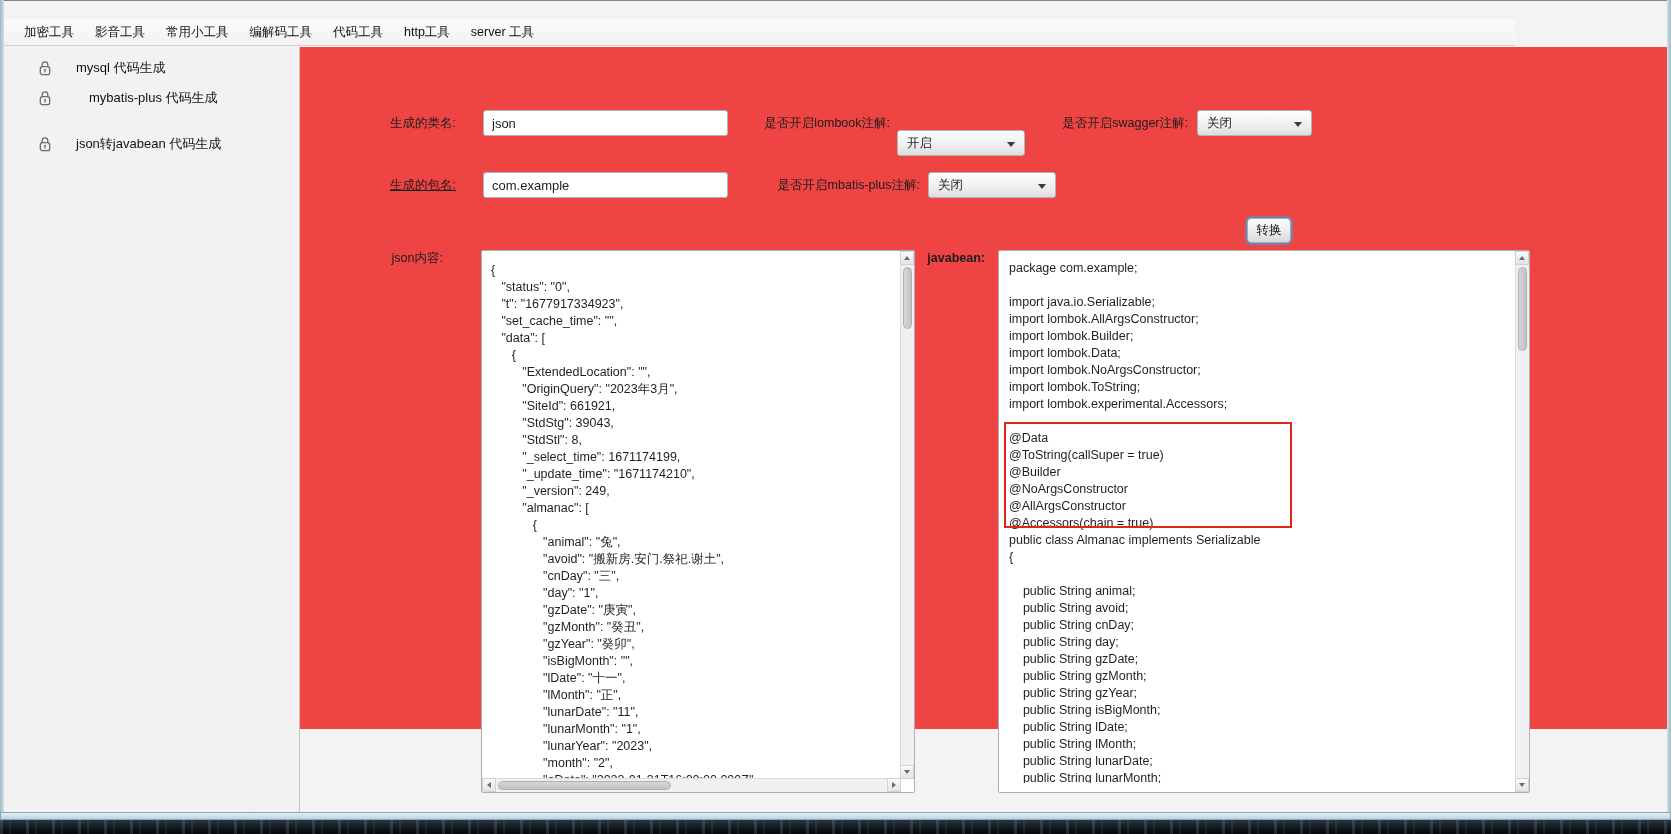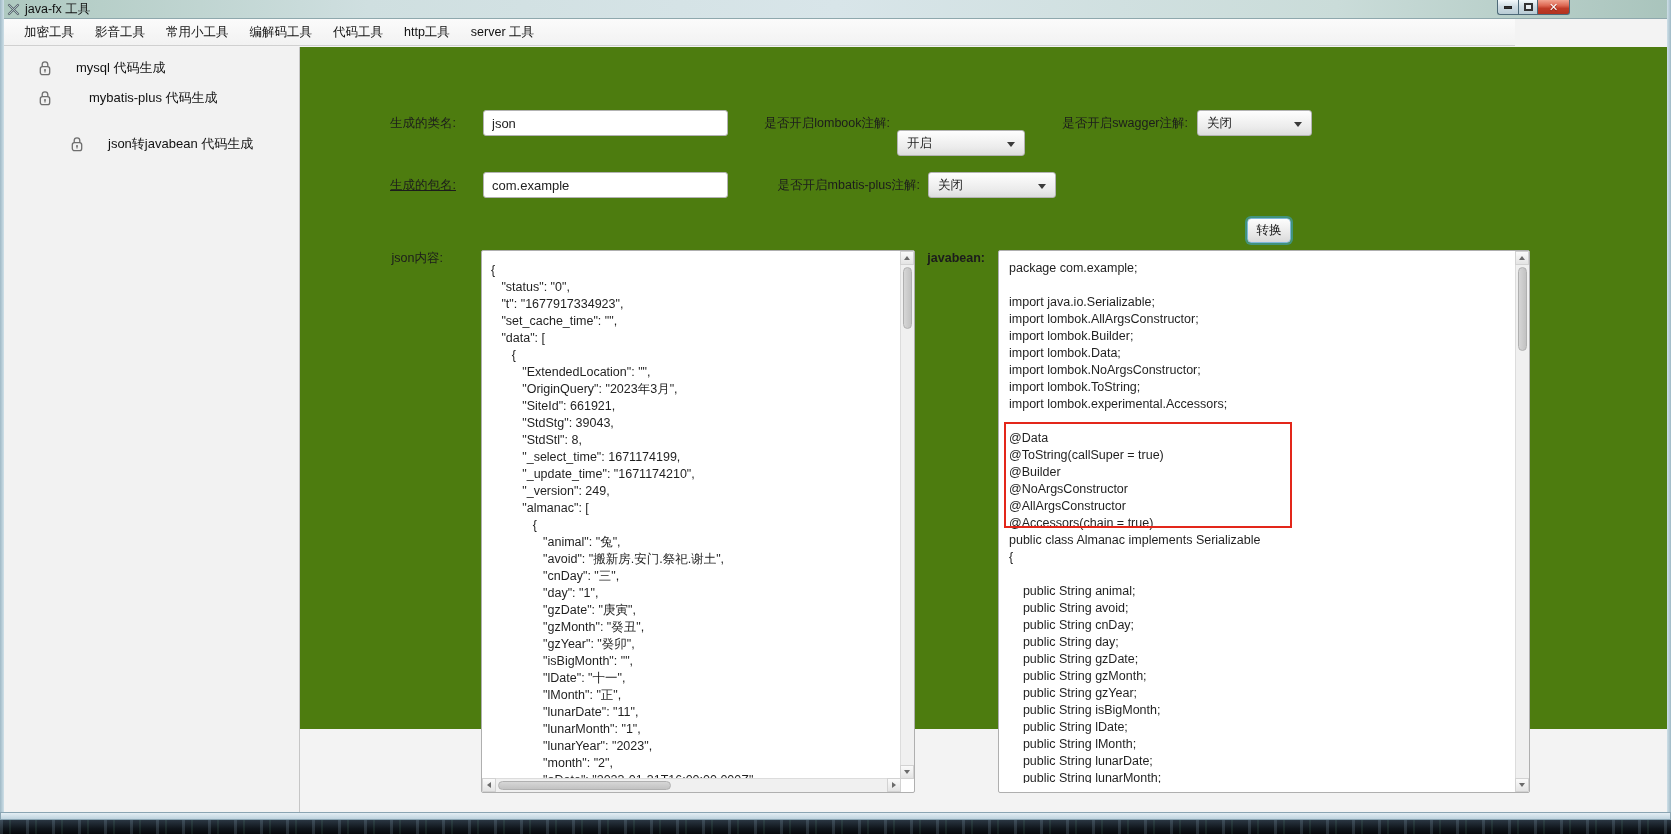--- a/index.html
+++ b/index.html
@@ -28,21 +28,21 @@
   .glyph-max { width:9px; height:8px; border:2px solid #333; background:#e8eef2; }
   .glyph-close { color:#fff; font-size:11px; font-weight:bold; text-shadow:0 1px 1px #7a1d10; }
 
   
   .menubar { position:absolute; left:4px; top:19px; width:1511px; height:27px;
     background:linear-gradient(#fbfbfb,#f2f2f2); border-bottom:1px solid #d0d0d0;
     display:flex; align-items:center; gap:17px; padding-left:18px; }
   .menu-item { font-size:12.5px; color:#111; padding:3px 2px; cursor:default; }
 
   
-  .content { position:absolute; left:4px; top:47px; width:1663px; height:682px; background:#4d7c0f; }
+  .content { position:absolute; left:4px; top:47px; width:1663px; height:682px; background:#ef4444; }
   .sidebar { position:absolute; left:0; top:0; width:296px; height:765px;
              background:#f2f2f2; border-right:1px solid #c6c6c6; }
   .side-item { position:absolute; left:0; width:100%; height:26px; display:flex; align-items:center; }
   .side-item .txt { font-size:13px; color:#111; margin-left:24px; }
   .lock { margin-left:34px; display:inline-flex; }
 
   .mainpanel { position:absolute; left:297px; top:0; width:1366px; height:765px; }
 
   .lbl { position:absolute; font-size:12.5px; color:#1c1c1c; text-align:right; }
   .row-lbl { line-height:26px; height:26px; }
@@ -95,40 +95,20 @@
   .frame-side { position:absolute; top:0; width:4px; height:812px;
     background:linear-gradient(90deg,#9fb9c6,#cfe0e8); }
   .frame-side.right { background:linear-gradient(90deg,#cfe0e8,#9fb9c6); }
 </style>
 </head>
 <body>
 
 <div id="app">
   <div class="window">
 
-    <div class="titlebar">
-      <span class="app-icon">
-        <svg width="13" height="13" viewBox="0 0 13 13">
-          <path d="M2 2 L11 11 M11 2 L2 11" stroke="#5c6a70" stroke-width="2.4" stroke-linecap="round"></path>
-          <path d="M2 2 L11 11 M11 2 L2 11" stroke="#aebdc4" stroke-width="1" stroke-linecap="round"></path>
-        </svg>
-      </span>
-      <span class="title-text">java-fx 工具</span>
-      <div class="win-btns">
-        <div class="wbtn min">
-            <span class="glyph-min"></span>
-          </div>
-        <div class="wbtn max">
-            <span class="glyph-max"></span>
-          </div>
-        <div class="wbtn close">
-            <span class="glyph-close">✕</span>
-          </div>
-      </div>
-    </div>
 
     <div class="menubar">
       <span class="menu-item">加密工具</span>
       <span class="menu-item">影音工具</span>
       <span class="menu-item">常用小工具</span>
       <span class="menu-item">编解码工具</span>
       <span class="menu-item">代码工具</span>
       <span class="menu-item">http工具</span>
       <span class="menu-item">server 工具</span>
     </div>
@@ -151,21 +131,21 @@
           <span class="lock">
             <svg width="14" height="16" viewBox="0 0 14 16">
                 <path d="M4.2 7V4.6a2.8 2.8 0 0 1 5.6 0V7" fill="none" stroke="#6e6e6e" stroke-width="1.3"></path>
                 <rect x="2.3" y="6.7" width="9.4" height="7.9" rx="2.2" fill="none" stroke="#6e6e6e" stroke-width="1.3"></rect>
                 <circle cx="7" cy="10" r="1" fill="#6e6e6e"></circle>
                 <path d="M7 10.4v2" stroke="#6e6e6e" stroke-width="1.1"></path>
               </svg>
           </span>
           <span class="txt">mybatis-plus 代码生成</span>
         </div>
-        <div class="side-item" style="top:84px;margin-left:32px;">
+        <div class="side-item" style="top:84px;">
           <span class="lock">
             <svg width="14" height="16" viewBox="0 0 14 16">
                 <path d="M4.2 7V4.6a2.8 2.8 0 0 1 5.6 0V7" fill="none" stroke="#6e6e6e" stroke-width="1.3"></path>
                 <rect x="2.3" y="6.7" width="9.4" height="7.9" rx="2.2" fill="none" stroke="#6e6e6e" stroke-width="1.3"></rect>
                 <circle cx="7" cy="10" r="1" fill="#6e6e6e"></circle>
                 <path d="M7 10.4v2" stroke="#6e6e6e" stroke-width="1.1"></path>
               </svg>
           </span>
           <span class="txt">json转javabean 代码生成</span>
         </div>

